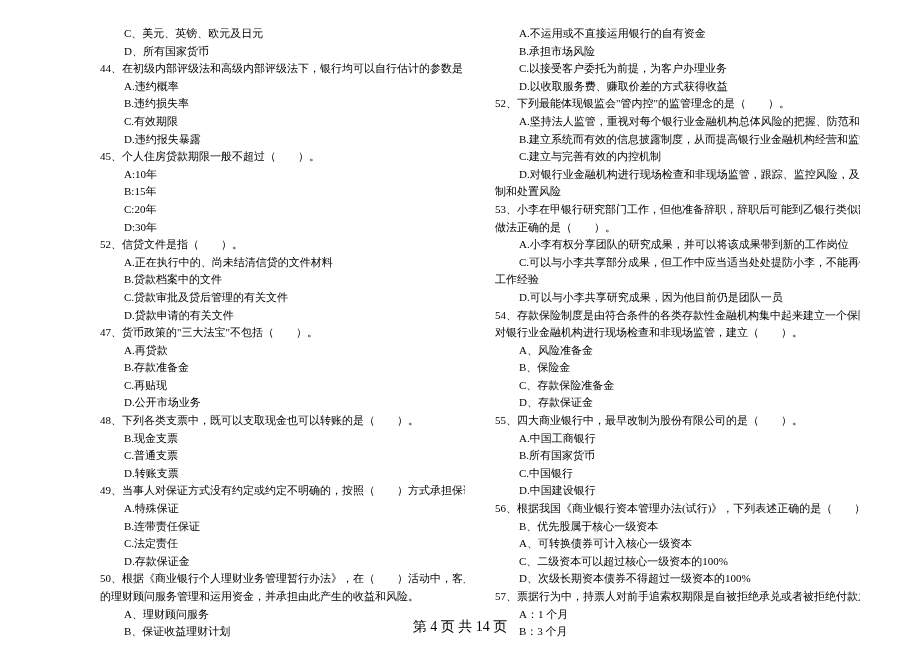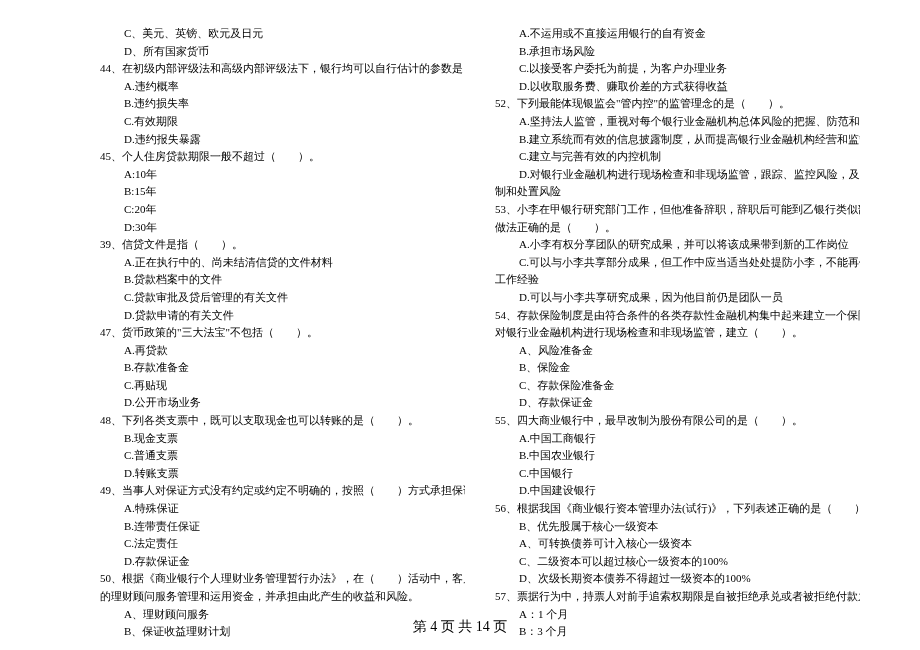--- a/index.html
+++ b/index.html
@@ -56,21 +56,21 @@
     <div class="line indent0">44、在初级内部评级法和高级内部评级法下，银行均可以自行估计的参数是（　　）。</div>
     <div class="line indent1">A.违约概率</div>
     <div class="line indent1">B.违约损失率</div>
     <div class="line indent1">C.有效期限</div>
     <div class="line indent1">D.违约报失暴露</div>
     <div class="line indent0">45、个人住房贷款期限一般不超过（　　）。</div>
     <div class="line indent1">A:10年</div>
     <div class="line indent1">B:15年</div>
     <div class="line indent1">C:20年</div>
     <div class="line indent1">D:30年</div>
-    <div class="line indent0">39、信贷文件是指（　　）。</div>
+    <div class="line indent0">52、信贷文件是指（　　）。</div>
     <div class="line indent1">A.正在执行中的、尚未结清信贷的文件材料</div>
     <div class="line indent1">B.贷款档案中的文件</div>
     <div class="line indent1">C.贷款审批及贷后管理的有关文件</div>
     <div class="line indent1">D.贷款申请的有关文件</div>
     <div class="line indent0">47、货币政策的"三大法宝"不包括（　　）。</div>
     <div class="line indent1">A.再贷款</div>
     <div class="line indent1">B.存款准备金</div>
     <div class="line indent1">C.再贴现</div>
     <div class="line indent1">D.公开市场业务</div>
     <div class="line indent0">48、下列各类支票中，既可以支取现金也可以转账的是（　　）。</div>
@@ -107,21 +107,21 @@
     <div class="line indent0">工作经验</div>
     <div class="line indent1">D.可以与小李共享研究成果，因为他目前仍是团队一员</div>
     <div class="line indent0">54、存款保险制度是由符合条件的各类存款性金融机构集中起来建立一个保险机构，各存款机</div>
     <div class="line indent0">对银行业金融机构进行现场检查和非现场监管，建立（　　）。</div>
     <div class="line indent1">A、风险准备金</div>
     <div class="line indent1">B、保险金</div>
     <div class="line indent1">C、存款保险准备金</div>
     <div class="line indent1">D、存款保证金</div>
     <div class="line indent0">55、四大商业银行中，最早改制为股份有限公司的是（　　）。</div>
     <div class="line indent1">A.中国工商银行</div>
-    <div class="line indent1">B.中国农业银行</div>
+    <div class="line indent1">B.所有国家货币</div>
     <div class="line indent1">C.中国银行</div>
     <div class="line indent1">D.中国建设银行</div>
     <div class="line indent0">56、根据我国《商业银行资本管理办法(试行)》，下列表述正确的是（　　）。</div>
     <div class="line indent1">B、优先股属于核心一级资本</div>
     <div class="line indent1">A、可转换债券可计入核心一级资本</div>
     <div class="line indent1">C、二级资本可以超过核心一级资本的100%</div>
     <div class="line indent1">D、次级长期资本债券不得超过一级资本的100%</div>
     <div class="line indent0">57、票据行为中，持票人对前手追索权期限是自被拒绝承兑或者被拒绝付款之日起（　　）内。</div>
     <div class="line indent1">A：1 个月</div>
     <div class="line indent1">B：3 个月</div>

